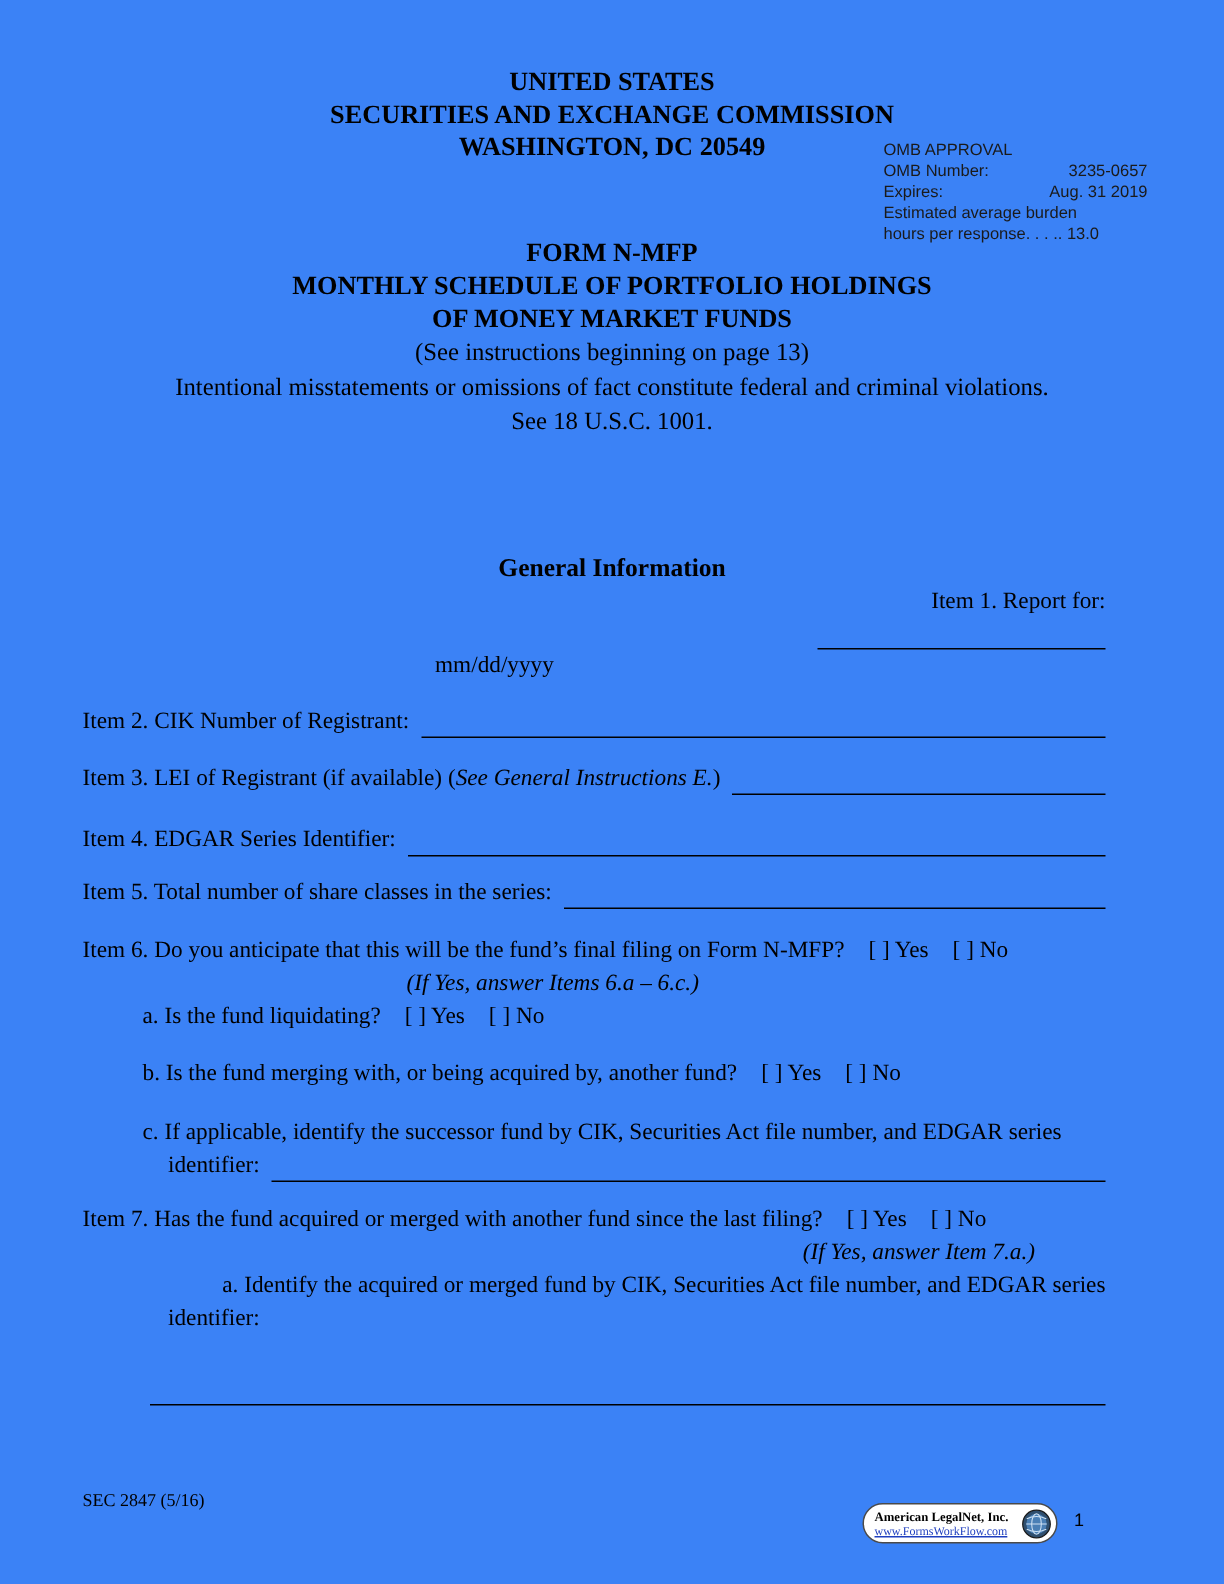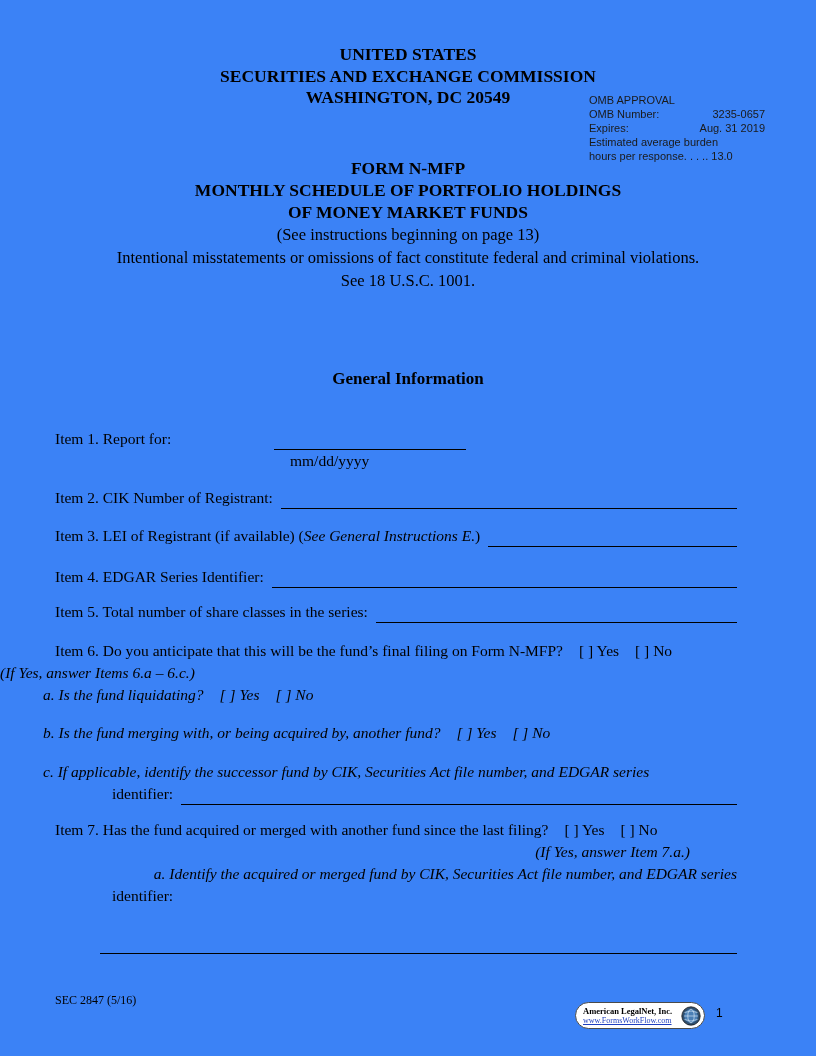--- a/index.html
+++ b/index.html
@@ -31,25 +31,25 @@
   .section-title { margin-top: 76px; font-weight: bold; font-size: 17px; line-height: 22px; }
 
   .item {
     display: flex; align-items: flex-end;
     margin-left: 55px; margin-right: 79px;
     font-size: 15.5px; line-height: 22px;
   }
   .item .lbl { white-space: nowrap; }
   .line { border-bottom: 1px solid #000; height: 20px; display: inline-block; }
   .fill { flex: 1 1 auto; margin-left: 8px; }
-  .sub  { margin-left: 43px; font-style: italic; }
+  .sub  { margin-left: 95px; }
   .sub2 { margin-left: 112px; }
   .cb { white-space: nowrap; margin-left: 16px; cursor: pointer; }
   .note { font-style: italic; font-size: 15.5px; line-height: 22px; }
-  .note-right { margin-right: 79px; text-align: left; }
+  .note-right { margin-right: 79px; text-align: center; }
   .note-right7 { margin-right: 126px; text-align: right; }
 
   .sec-num { position: absolute; left: 55px; top: 993px; font-size: 12px; }
   .vendor {
     position: absolute; left: 575px; top: 1002px;
     width: 130px; height: 27px;
     border: 1.5px solid #4a4a4a; border-radius: 14px;
     background: #fff;
     display: flex; align-items: center; gap: 4px;
     padding: 1px 3px 1px 7px; box-sizing: border-box;
@@ -92,21 +92,21 @@
     <div class="bold">FORM N-MFP</div>
     <div class="bold">MONTHLY SCHEDULE OF PORTFOLIO HOLDINGS</div>
     <div class="bold">OF MONEY MARKET FUNDS</div>
     <div class="plain">(See instructions beginning on page 13)</div>
     <div class="plain">Intentional misstatements or omissions of fact constitute federal and criminal violations.</div>
     <div class="plain">See 18 U.S.C. 1001.</div>
   </div>
 
   <div class="section-title center">General Information</div>
 
-  <div class="item" style="margin-top:38px;">
+  <div class="item" style="flex-direction:column;">
     <span class="lbl">Item 1. Report for:</span>
     <span class="line" style="width:192px; margin-left:103px;"></span>
   </div>
   <div class="item" style="margin-top:0;">
     <span style="margin-left:235px;">mm/dd/yyyy</span>
   </div>
 
   <div class="item" style="margin-top:15px;">
     <span class="lbl">Item 2. CIK Number of Registrant:</span>
     <span class="line fill"></span>

